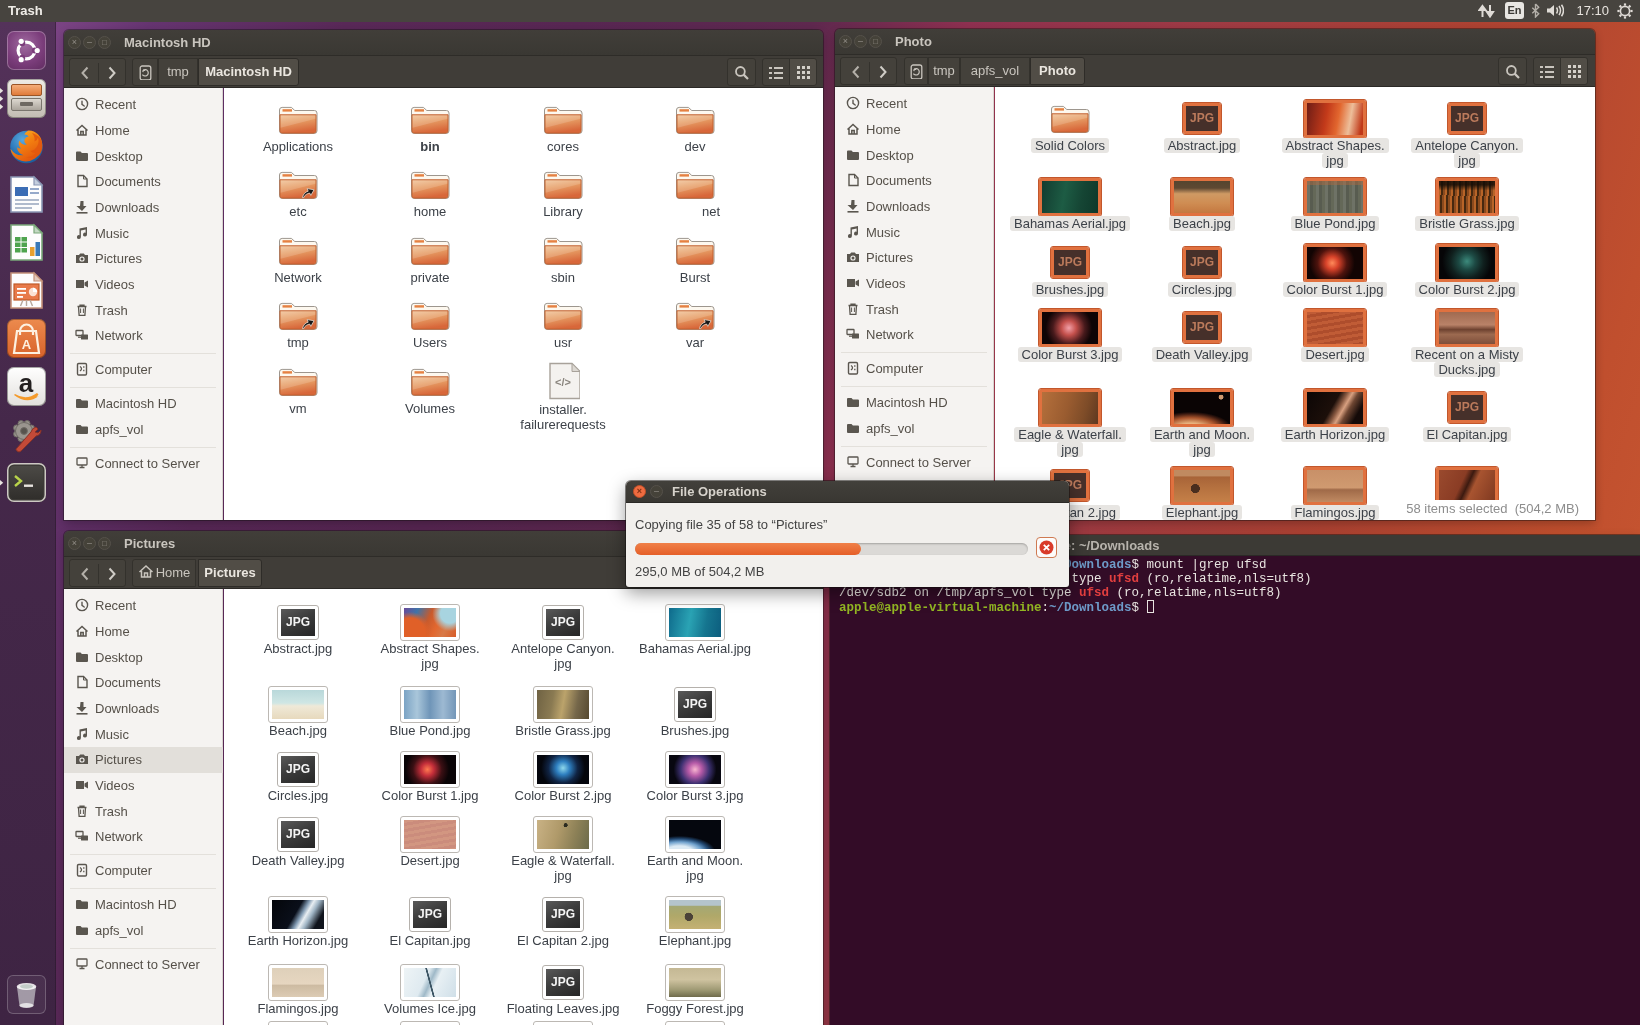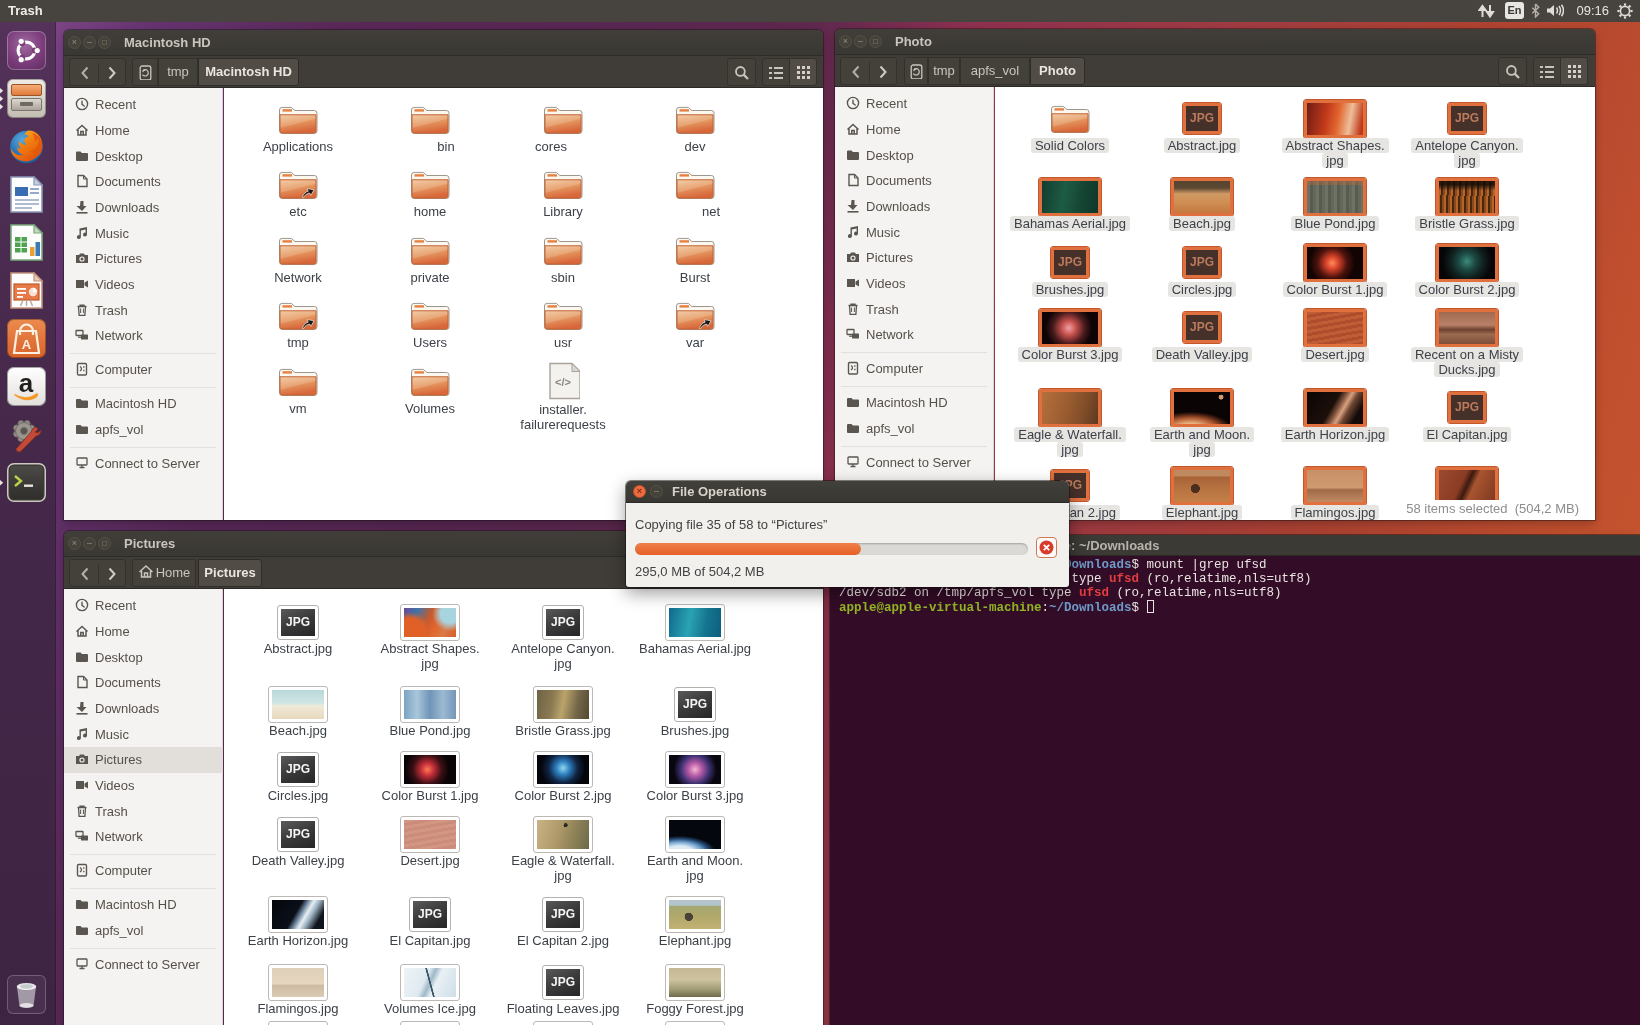--- a/index.html
+++ b/index.html
@@ -129,21 +129,21 @@
         </g>
       </svg>
 <div style="position:absolute;right:116px;top:2px;width:19px;height:17px;background:#e8e6e2;border-radius:3px;color:#3c3a36;font-size:11px;font-weight:bold;text-align:center;line-height:17px;">En</div>
 <svg width="9" height="15" style="position:absolute;right:100px;top:3px;">
         <path d="M4.5 1 v13 l3.2-3.2 -6.4-6 M4.5 1 l3.2 3.2 -6.4 6" fill="none" stroke="#b4b0a9" stroke-width="1.4"></path>
       </svg>
 <svg width="18" height="15" style="position:absolute;right:76px;top:3px;">
         <path d="M1 5.5 h3 L8 2 v11 L4 9.5 h-3 z" fill="#dfdbd6"></path>
         <path d="M10.5 4.5 q2 3 0 6 M13 3 q3 4.5 0 9 M15.5 1.8 q4 5.7 0 11.4" fill="none" stroke="#dfdbd6" stroke-width="1.5"></path>
       </svg>
-<div style="position:absolute;right:31px;top:3px;font-size:13px;color:#e8e4df;">09:16</div>
+<div style="position:absolute;right:31px;top:3px;font-size:13px;color:#e8e4df;">17:10</div>
 <svg width="16" height="16" style="position:absolute;right:7px;top:3px;">
         <g fill="none" stroke="#dfdbd6" stroke-width="1.6">
           <circle cx="8" cy="8" r="4.6"></circle>
         </g>
         <g stroke="#dfdbd6" stroke-width="2.2">
 <line x1="13.4" y1="8.0" x2="15.6" y2="8.0"></line>
 <line x1="11.8" y1="11.8" x2="13.4" y2="13.4"></line>
 <line x1="8.0" y1="13.4" x2="8.0" y2="15.6"></line>
 <line x1="4.2" y1="11.8" x2="2.6" y2="13.4"></line>
 <line x1="2.6" y1="8.0" x2="0.4" y2="8.0"></line>
@@ -417,25 +417,25 @@
       <div class="sep" style="top:359px;"></div>
     </div>
 <div class="content">
 <svg width="40" height="33" style="position:absolute;left:54px;top:15px;">
         <use href="#fold"></use>
       </svg>
 <div class="ilabel" style="left:4px;top:51px;">Applications</div>
 <svg width="40" height="33" style="position:absolute;left:186px;top:15px;">
         <use href="#fold"></use>
       </svg>
-<div class="ilabel" style="left:152px;top:51px;">bin</div>
+<div class="ilabel" style="left:136px;top:51px;font-weight:bold;">bin</div>
 <svg width="40" height="33" style="position:absolute;left:319px;top:15px;">
         <use href="#fold"></use>
       </svg>
-<div class="ilabel" style="left:257px;top:51px;">cores</div>
+<div class="ilabel" style="left:269px;top:51px;">cores</div>
 <svg width="40" height="33" style="position:absolute;left:451px;top:15px;">
         <use href="#fold"></use>
       </svg>
 <div class="ilabel" style="left:401px;top:51px;">dev</div>
 <svg width="40" height="33" style="position:absolute;left:54px;top:80px;">
         <use href="#foldlink"></use>
       </svg>
 <div class="ilabel" style="left:4px;top:116px;">etc</div>
 <svg width="40" height="33" style="position:absolute;left:186px;top:80px;">
         <use href="#fold"></use>

